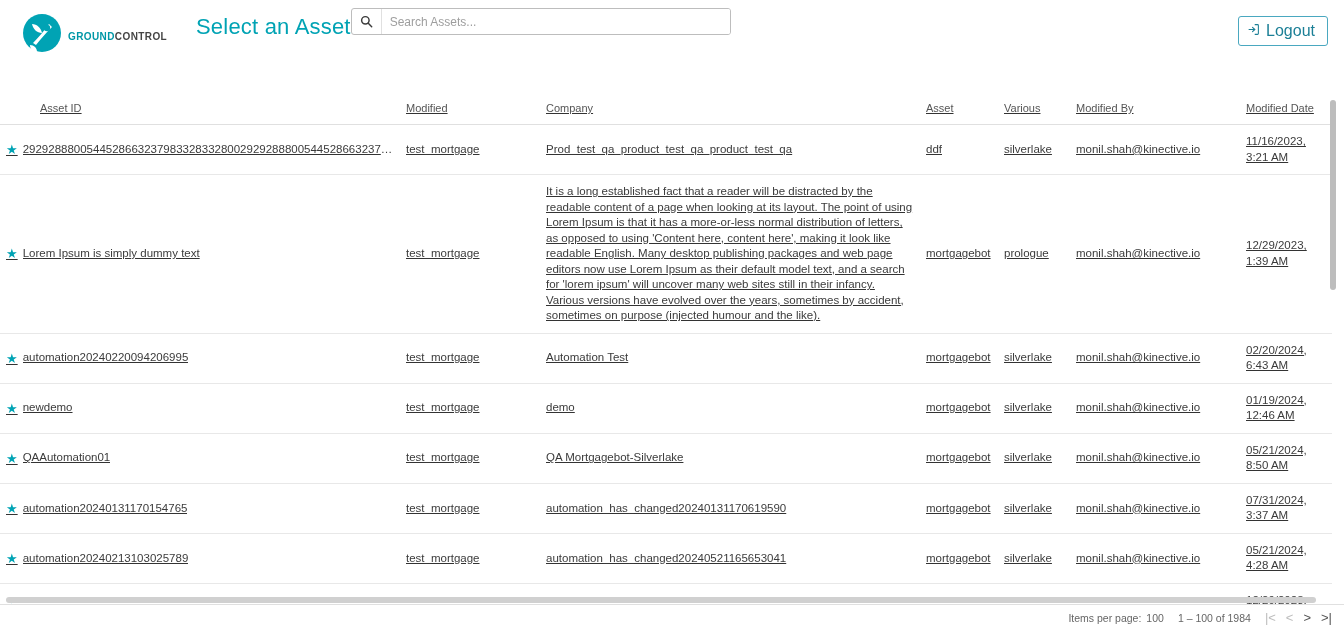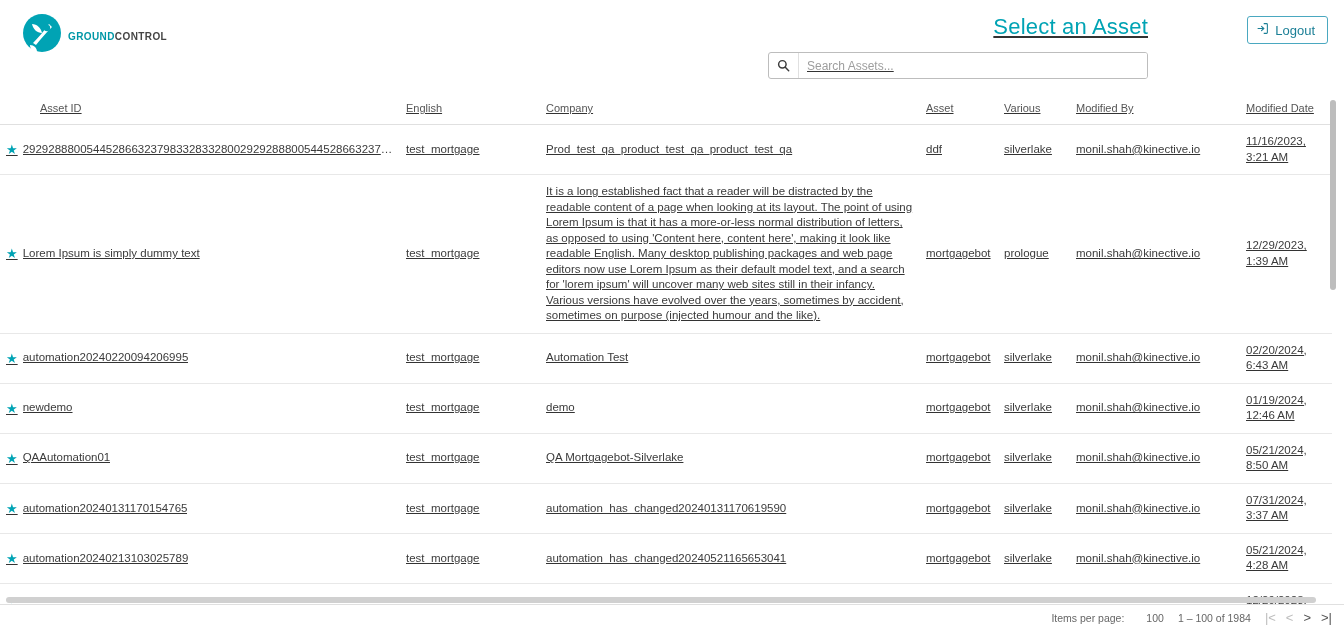--- a/index.html
+++ b/index.html
@@ -38,23 +38,22 @@
     letter-spacing: .4px;
     font-weight: bold;
     color: #0097a7;
     margin-top: 2px;
   }
   .logo-text .ctrl { color: #444; }
 
   .title-col {
     flex: 1;
     display: flex;
-    flex-direction: column;
-    align-items: flex-end;
-    text-decoration: underline;
+    flex-direction: row;
+    align-items: flex-start;
   }
   .page-title {
     font-size: 22px;
     color: #00a3b4;
     font-weight: normal;
     margin: 6px 0 12px 0;
     letter-spacing: .2px;
   }
   .search-box {
     width: 380px;
@@ -81,21 +80,21 @@
     font-family: "Liberation Sans", sans-serif;
   }
   .search-input::placeholder { color: #9e9e9e; }
 
   .logout-col { width: 180px; display: flex; justify-content: flex-end; padding-top: 8px; }
   .logout-btn {
     border: 1px solid #4aa8c0;
     color: #1b7f96;
     background: #fff;
     border-radius: 3px;
-    font-size: 13px;
+    font-size: 16px;
     padding: 5px 12px 5px 8px;
     display: flex; align-items: center; gap: 6px;
     cursor: pointer;
     font-family: "Liberation Sans", sans-serif;
   }
 
   
   .table-region {
     position: absolute;
     top: 96px; left: 0; right: 0;
@@ -176,21 +175,21 @@
     left: 0; right: 0; bottom: 26px;
     height: 8px;
   }
   .hscroll-thumb {
     position: absolute;
     left: 6px; bottom: 1px;
     width: 1310px; height: 6px;
     background: #d0d0d0;
     border-radius: 3px;
   }
-  .ipp { display: flex; align-items: center; gap: 22px; }
+  .ipp { display: flex; align-items: center; gap: 5px; }
   .pager-btns { display: flex; align-items: center; gap: 10px; color: #555; }
   .pager-btns span { cursor: pointer; font-size: 13px; line-height: 1; }
   .pager-btns .dim { color: #bdbdbd; }
 </style>
 </head>
 <body>
 
 <div class="app">
 
   <div class="header">
@@ -243,21 +242,21 @@
         <col class="col-product">
         <col class="col-company">
         <col class="col-source">
         <col class="col-target">
         <col class="col-modby">
         <col class="col-moddate">
       </colgroup>
       <thead>
         <tr>
           <th style="padding-left:40px">Asset ID</th>
-          <th>English</th>
+          <th>Modified</th>
           <th>Company</th>
           <th>Asset</th>
           <th>Various</th>
           <th>Modified By</th>
           <th>Modified Date</th>
         </tr>
       </thead>
       <tbody id="assets-body">
           <tr>
             <td>

